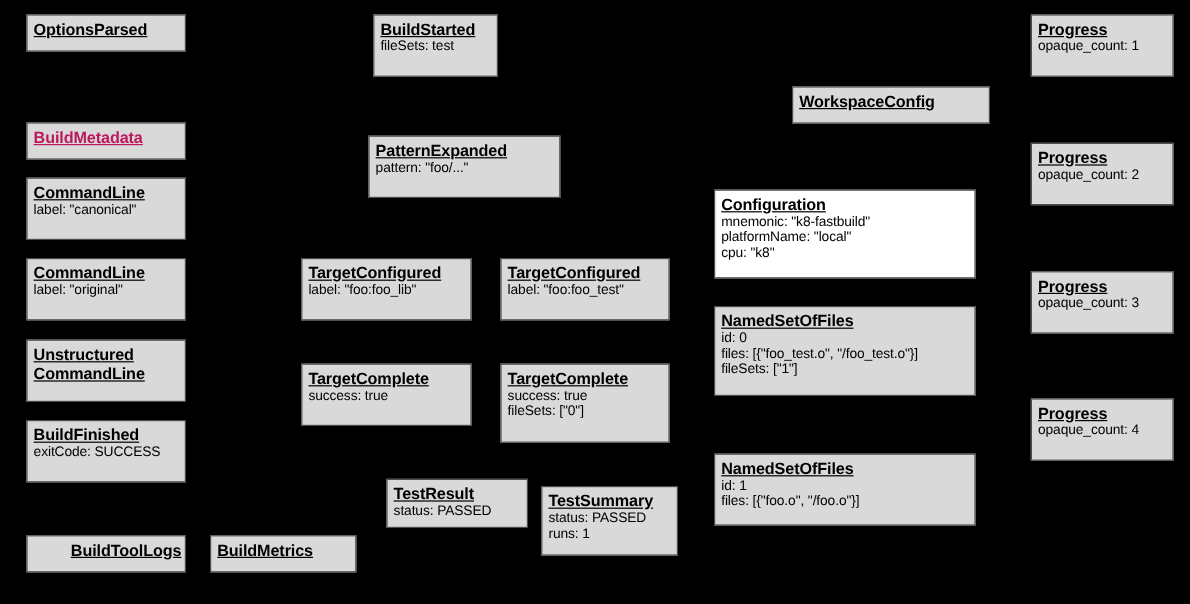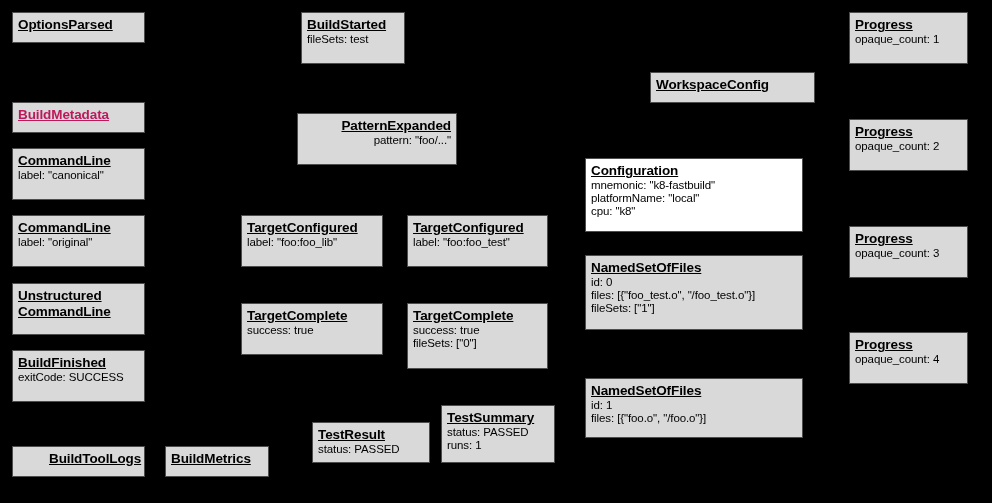--- a/index.html
+++ b/index.html
@@ -19,20 +19,21 @@
     overflow: hidden;
   }
   .node {
     position: absolute;
     background: #d9d9d9;
     border: 1px solid #4d4d4d;
     box-sizing: border-box;
     padding: 4px 5px 5px 5px;
     color: #000000;
     line-height: 1.16;
+    margin-left: 10px;
   }
   .node-title {
     font-size: 13.5px;
     font-weight: bold;
     text-decoration: underline;
     text-underline-offset: 1px;
     letter-spacing: -0.1px;
     white-space: pre;
     display: block;
   }
@@ -67,49 +68,49 @@
       <span class="node-title">Unstructured</span>
       <span class="node-title">CommandLine</span>
     </div>
     <div class="node" style="left: 12px; top: 350px; width: 133px; height: 52px; background: rgb(217, 217, 217); border-color: rgb(77, 77, 77); color: rgb(0, 0, 0);">
       <span class="node-title">BuildFinished</span>
       <span class="node-field">exitCode: SUCCESS</span>
     </div>
     <div class="node" style="left: 12px; top: 446px; width: 133px; height: 31px; background: rgb(217, 217, 217); border-color: rgb(77, 77, 77); color: rgb(0, 0, 0); padding-left: 36px;">
       <span class="node-title">BuildToolLogs</span>
     </div>
-    <div class="node" style="left: 165px; top: 446px; width: 104px; height: 31px; background: rgb(217, 217, 217); border-color: rgb(77, 77, 77); color: rgb(0, 0, 0);">
+    <div class="node" style="left: 165px; top: 446px; width: 122px; height: 31px; background: rgb(217, 217, 217); border-color: rgb(77, 77, 77); color: rgb(0, 0, 0);">
       <span class="node-title">BuildMetrics</span>
     </div>
     <div class="node" style="left: 301px; top: 12px; width: 104px; height: 52px; background: rgb(217, 217, 217); border-color: rgb(77, 77, 77); color: rgb(0, 0, 0);">
       <span class="node-title">BuildStarted</span>
       <span class="node-field">fileSets: test</span>
     </div>
-    <div class="node" style="left: 297px; top: 113px; width: 160px; height: 52px; background: rgb(217, 217, 217); border-color: rgb(77, 77, 77); color: rgb(0, 0, 0); text-align: right;">
+    <div class="node" style="left: 297px; top: 113px; width: 160px; height: 52px; background: rgb(217, 217, 217); border-color: rgb(77, 77, 77); color: rgb(0, 0, 0);">
       <span class="node-title">PatternExpanded</span>
       <span class="node-field">pattern: "foo/..."</span>
     </div>
     <div class="node" style="left: 241px; top: 215px; width: 142px; height: 52px; background: rgb(217, 217, 217); border-color: rgb(77, 77, 77); color: rgb(0, 0, 0);">
       <span class="node-title">TargetConfigured</span>
       <span class="node-field">label: "foo:foo_lib"</span>
     </div>
     <div class="node" style="left: 407px; top: 215px; width: 141px; height: 52px; background: rgb(217, 217, 217); border-color: rgb(77, 77, 77); color: rgb(0, 0, 0);">
       <span class="node-title">TargetConfigured</span>
       <span class="node-field">label: "foo:foo_test"</span>
     </div>
     <div class="node" style="left: 241px; top: 303px; width: 142px; height: 52px; background: rgb(217, 217, 217); border-color: rgb(77, 77, 77); color: rgb(0, 0, 0);">
       <span class="node-title">TargetComplete</span>
       <span class="node-field">success: true</span>
     </div>
     <div class="node" style="left: 407px; top: 303px; width: 141px; height: 66px; background: rgb(217, 217, 217); border-color: rgb(77, 77, 77); color: rgb(0, 0, 0);">
       <span class="node-title">TargetComplete</span>
       <span class="node-field">success: true</span>
       <span class="node-field">fileSets: ["0"]</span>
     </div>
-    <div class="node" style="left: 312px; top: 422px; width: 118px; height: 41px; background: rgb(217, 217, 217); border-color: rgb(77, 77, 77); color: rgb(0, 0, 0);">
+    <div class="node" style="left: 312px; top: 399px; width: 118px; height: 41px; background: rgb(217, 217, 217); border-color: rgb(77, 77, 77); color: rgb(0, 0, 0);">
       <span class="node-title">TestResult</span>
       <span class="node-field">status: PASSED</span>
     </div>
     <div class="node" style="left: 441px; top: 405px; width: 114px; height: 58px; background: rgb(217, 217, 217); border-color: rgb(77, 77, 77); color: rgb(0, 0, 0);">
       <span class="node-title">TestSummary</span>
       <span class="node-field">status: PASSED</span>
       <span class="node-field">runs: 1</span>
     </div>
     <div class="node" style="left: 650px; top: 72px; width: 165px; height: 31px; background: rgb(217, 217, 217); border-color: rgb(77, 77, 77); color: rgb(0, 0, 0);">
       <span class="node-title">WorkspaceConfig</span>

